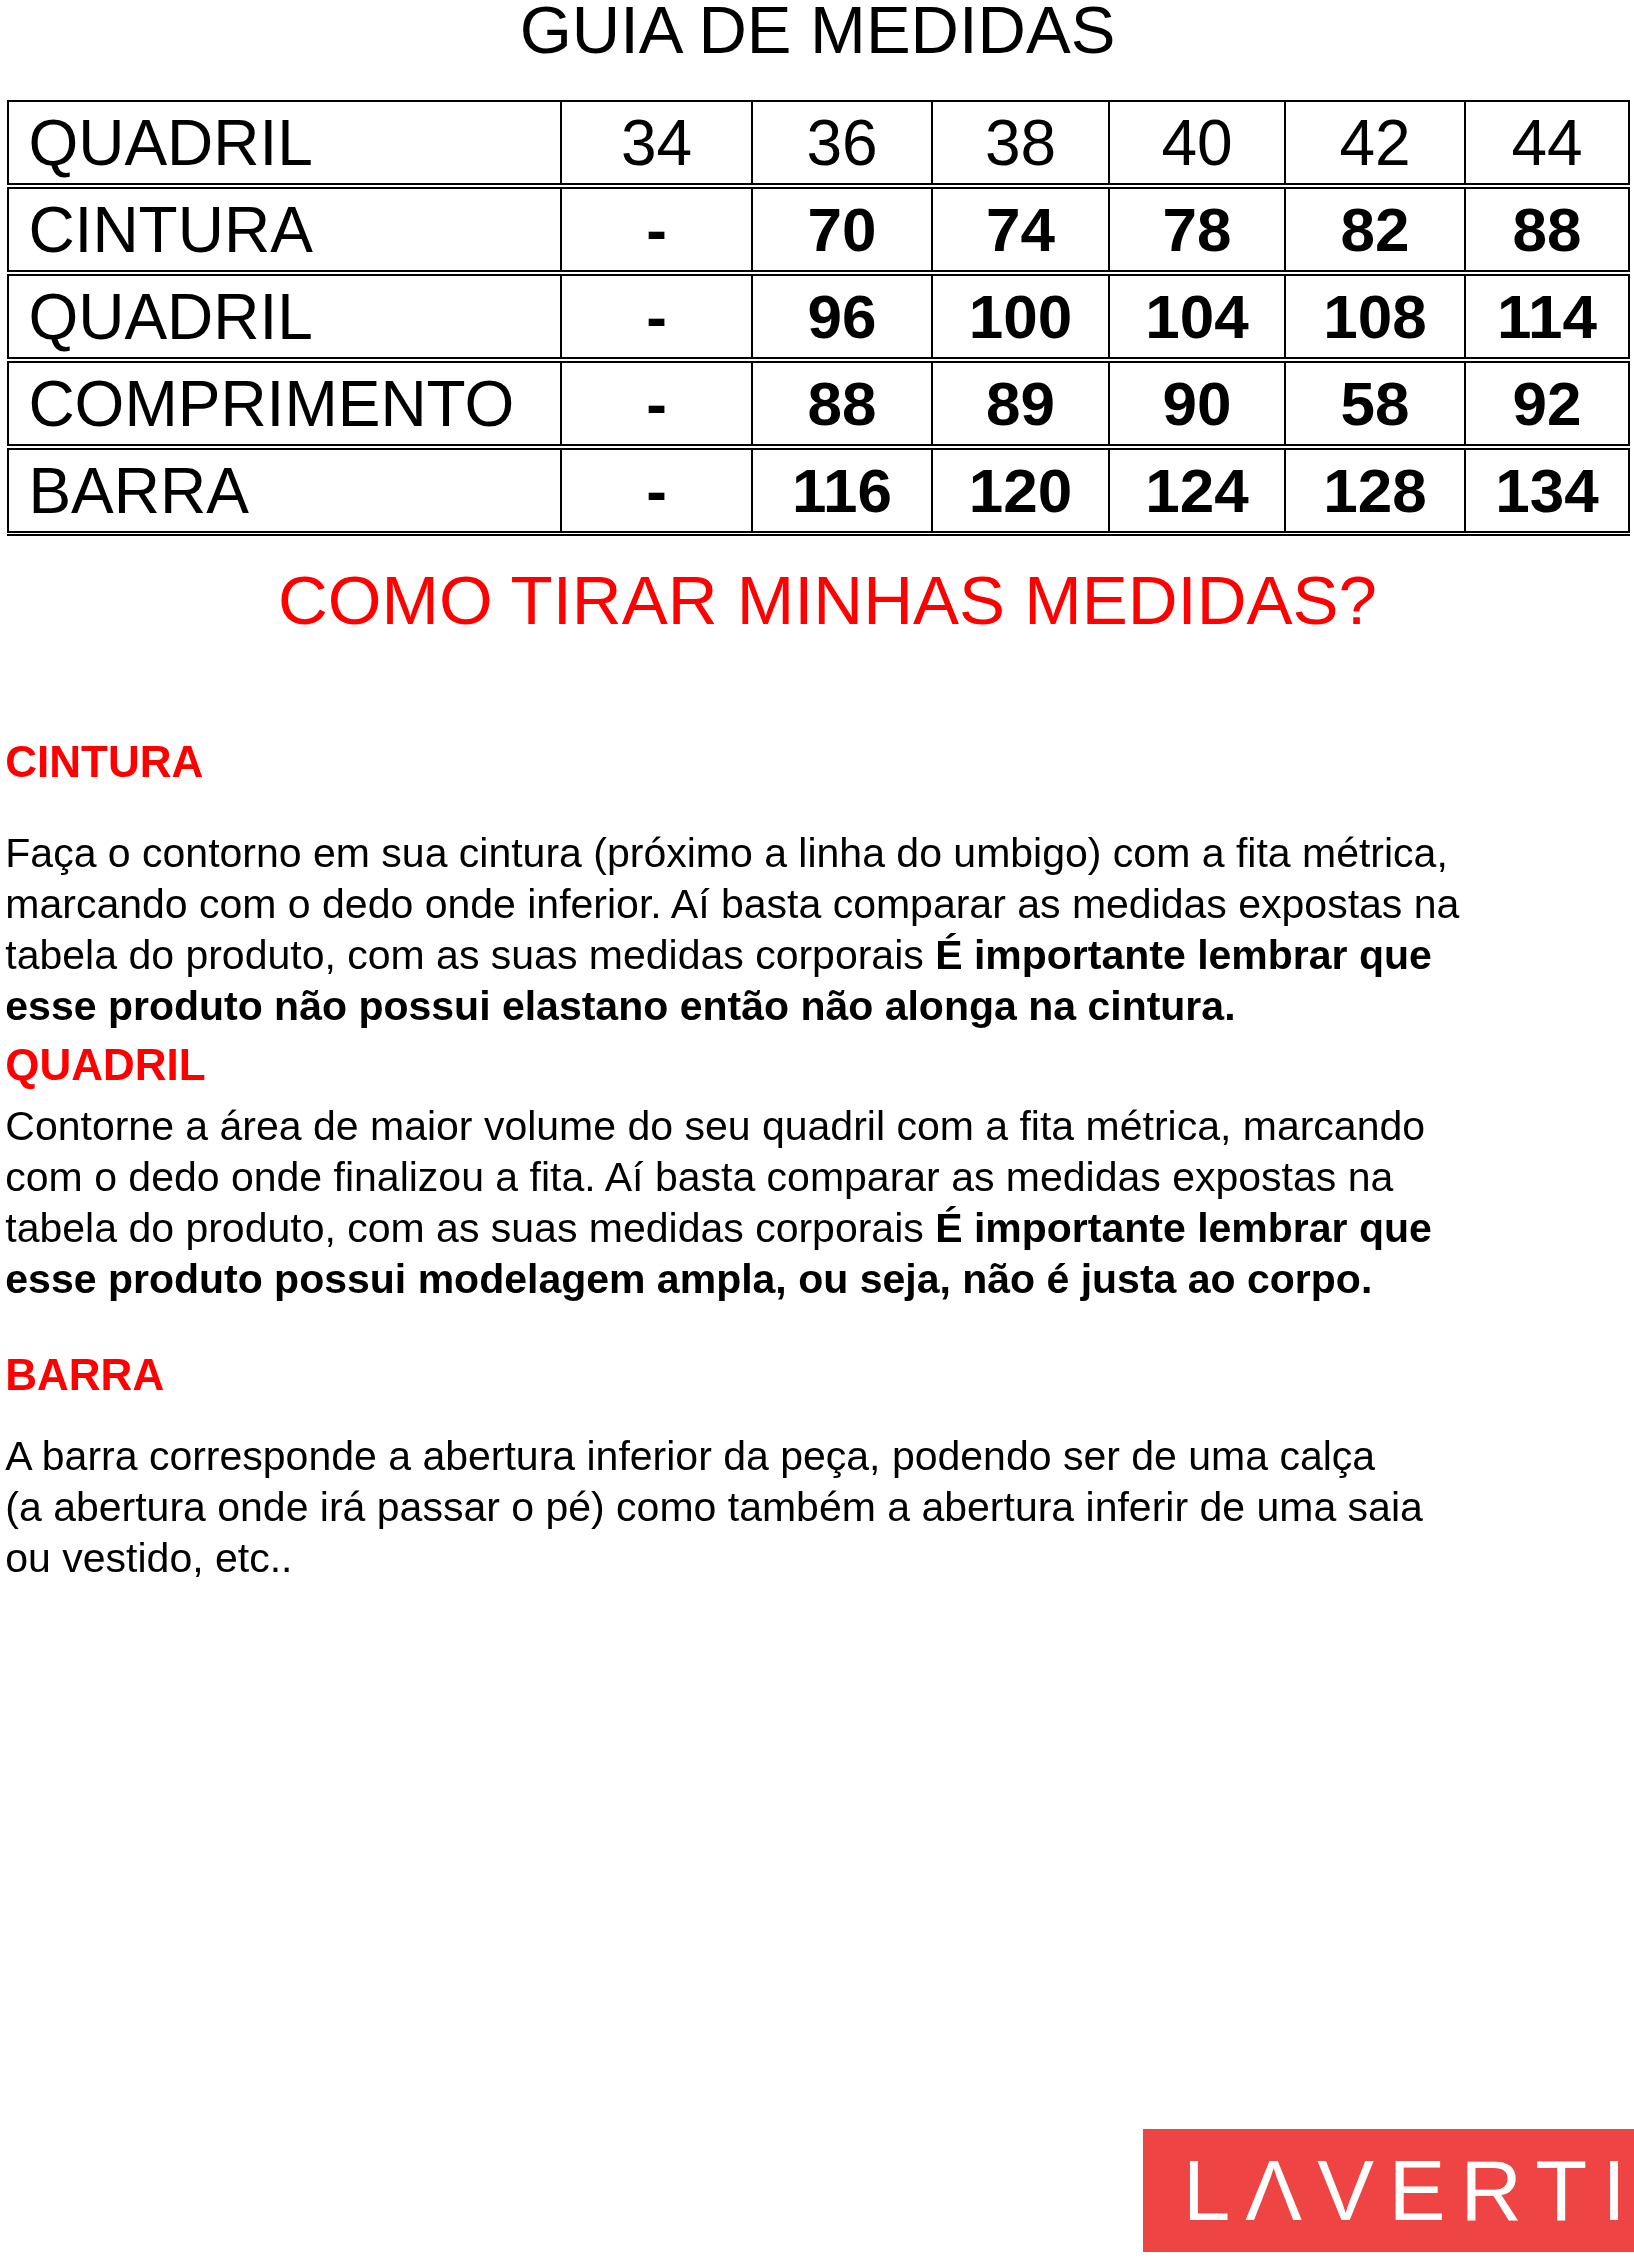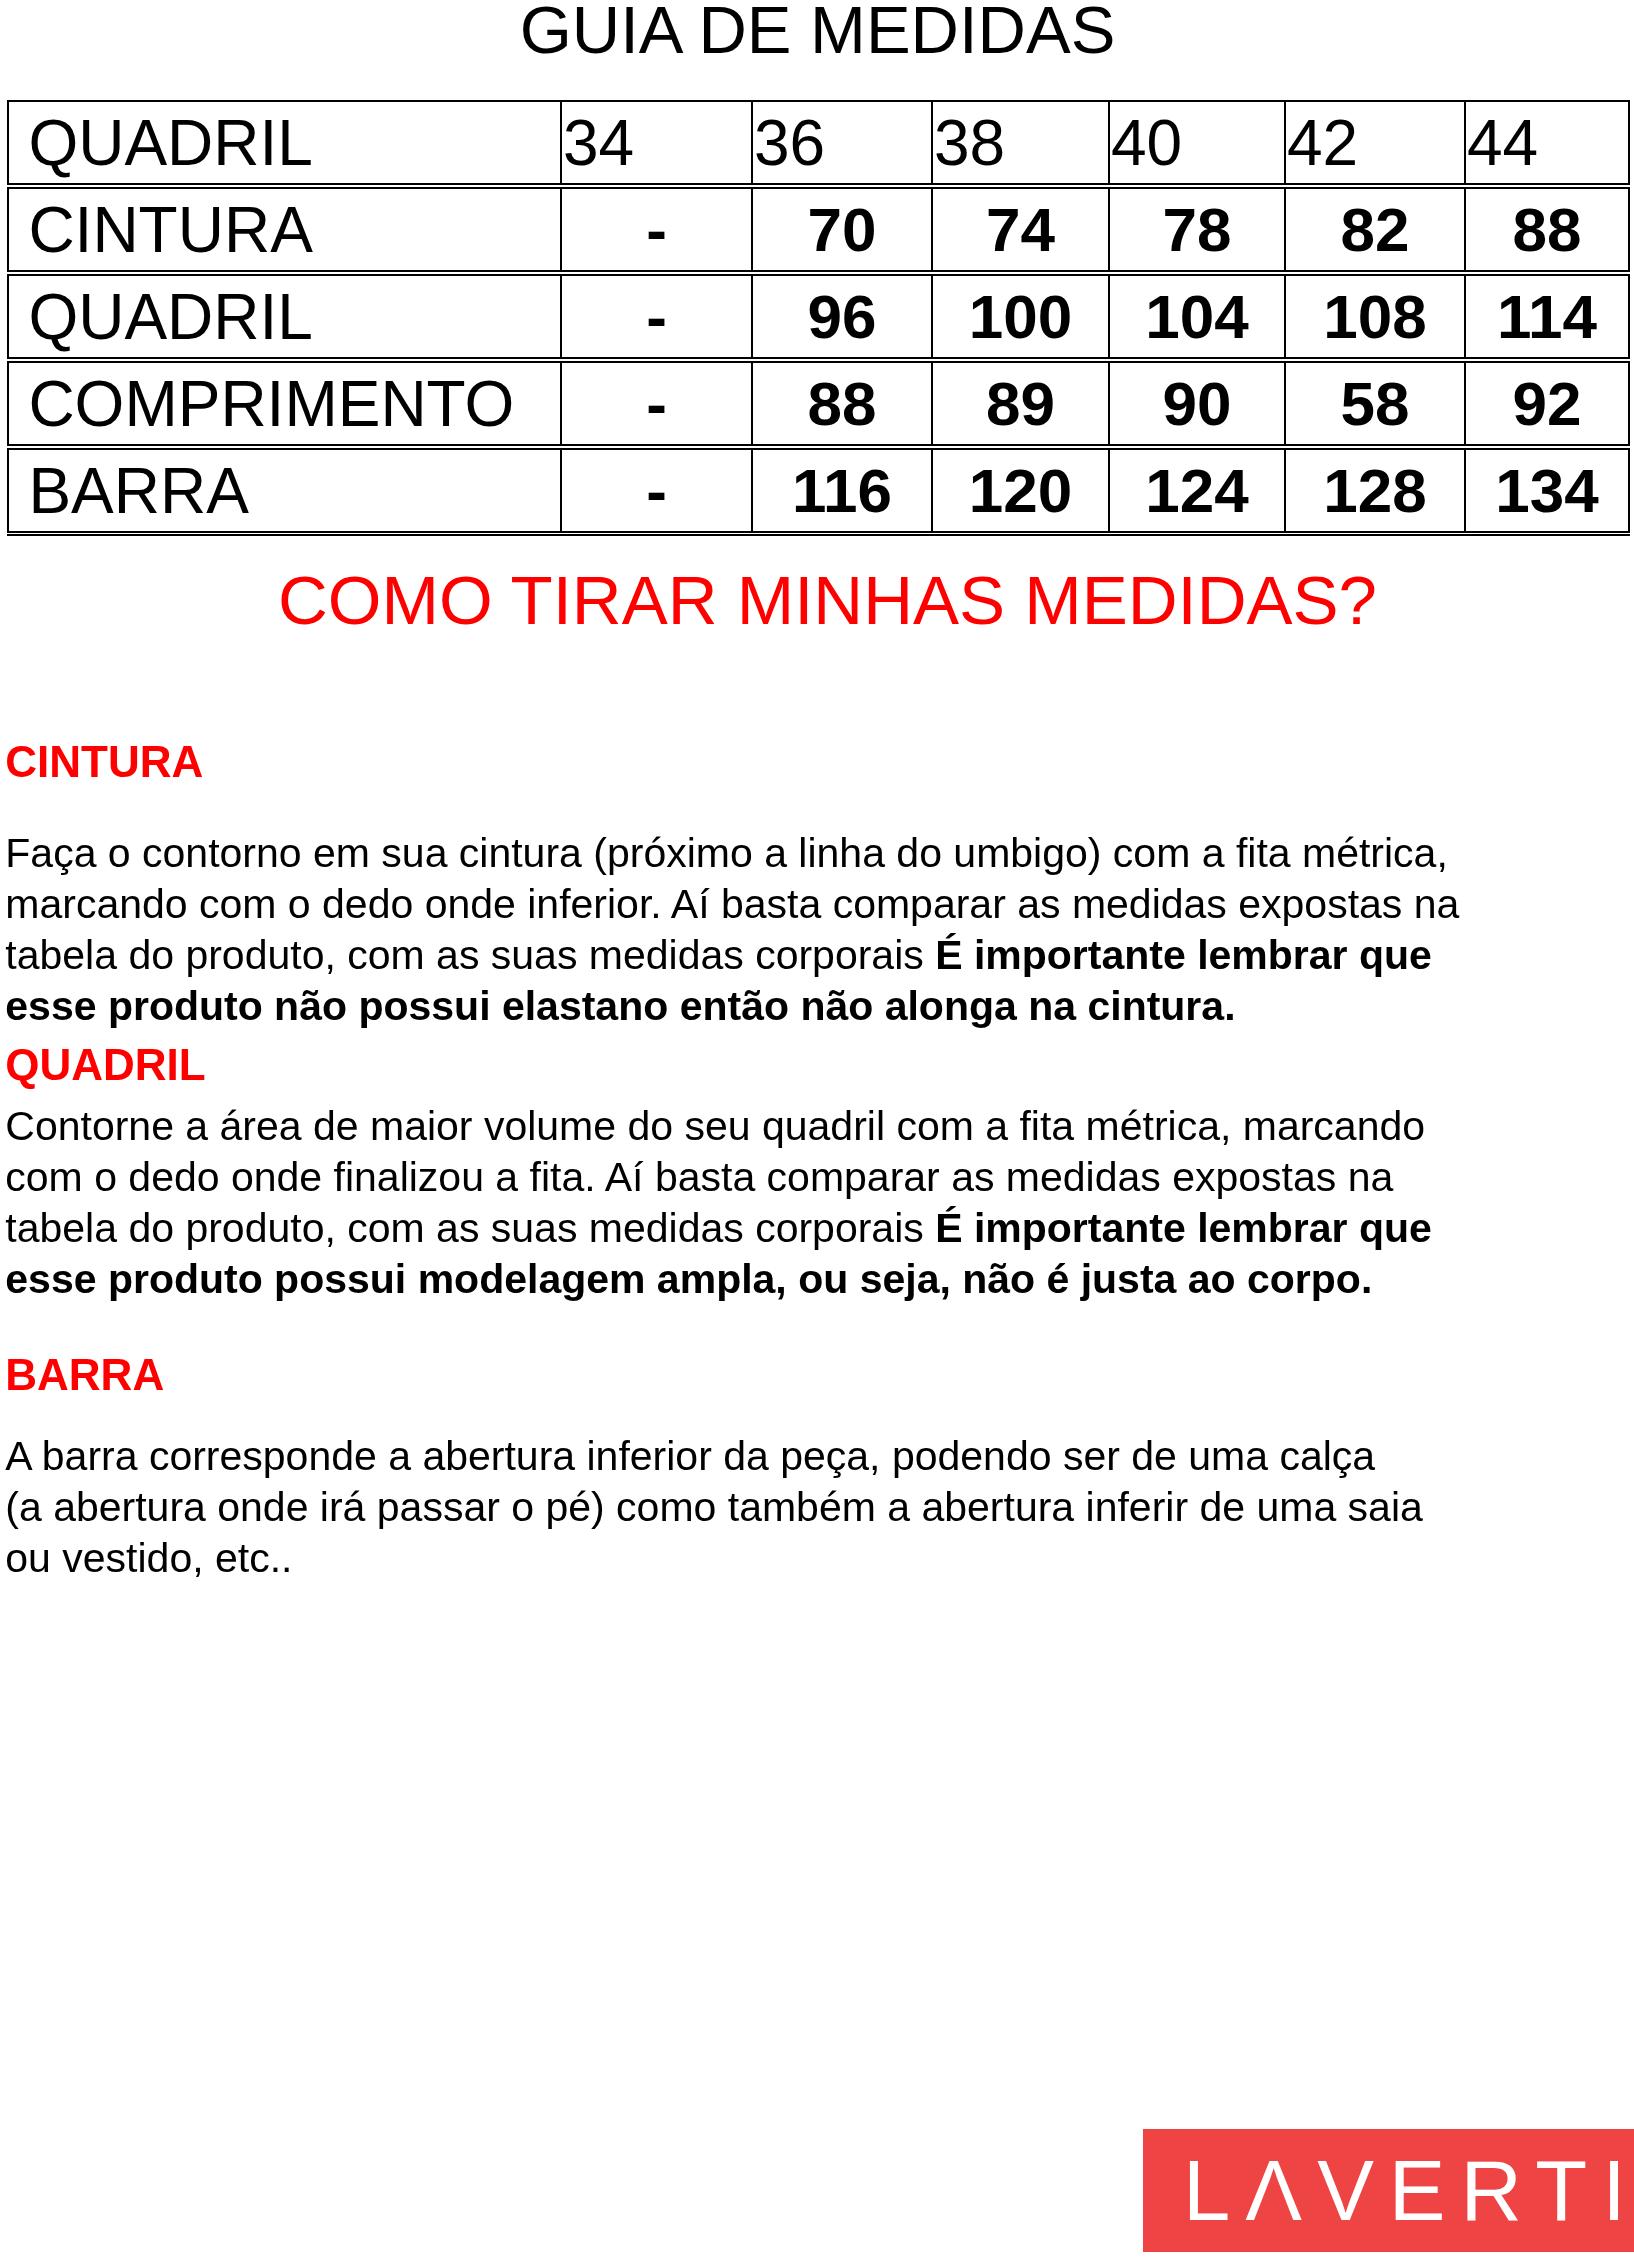--- a/index.html
+++ b/index.html
@@ -45,21 +45,21 @@
   table.size-table tr:last-child td { border-bottom: 5.3px double #000; }
   td.lbl {
     font-size: 64px;
     font-weight: 400;
     padding-left: 19.4px;
     text-align: left;
   }
   td.hval {
     font-size: 64px;
     font-weight: 400;
-    text-align: left;
+    text-align: center;
     margin-top: 33px;
   }
   td.dval {
     font-size: 62px;
     font-weight: 700;
     text-align: center;
   }
 
   
   .question-heading {

